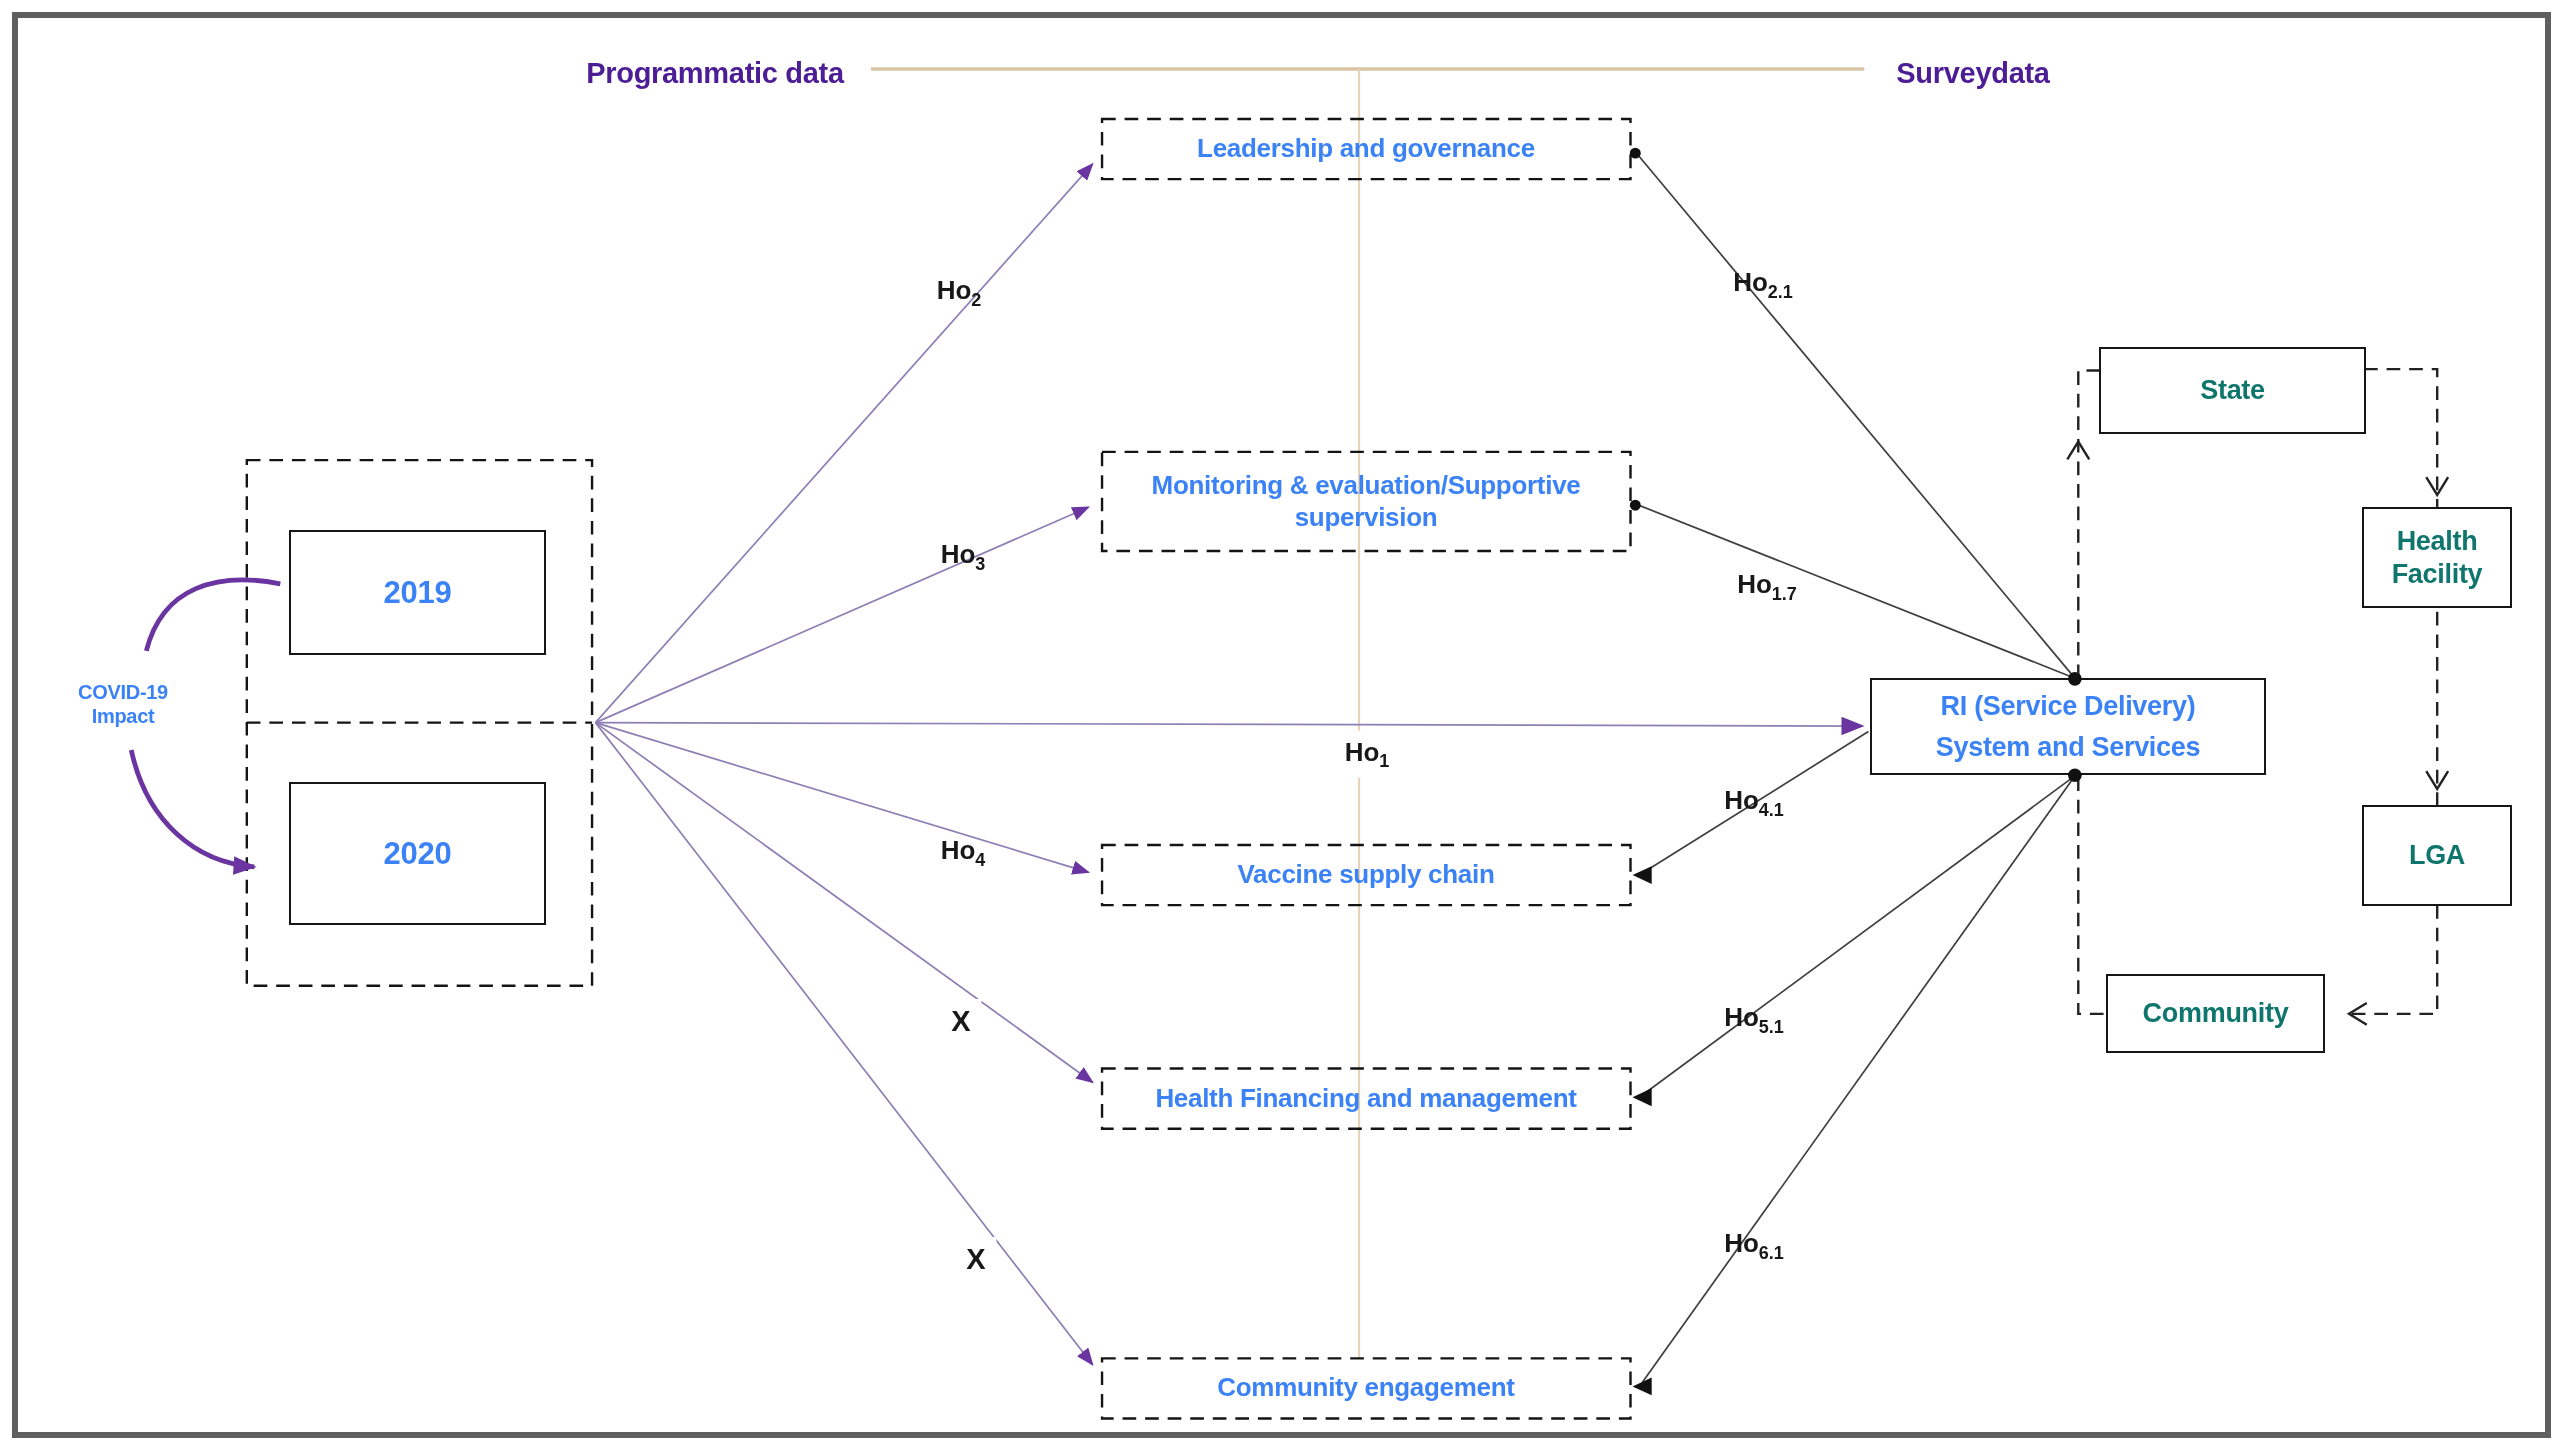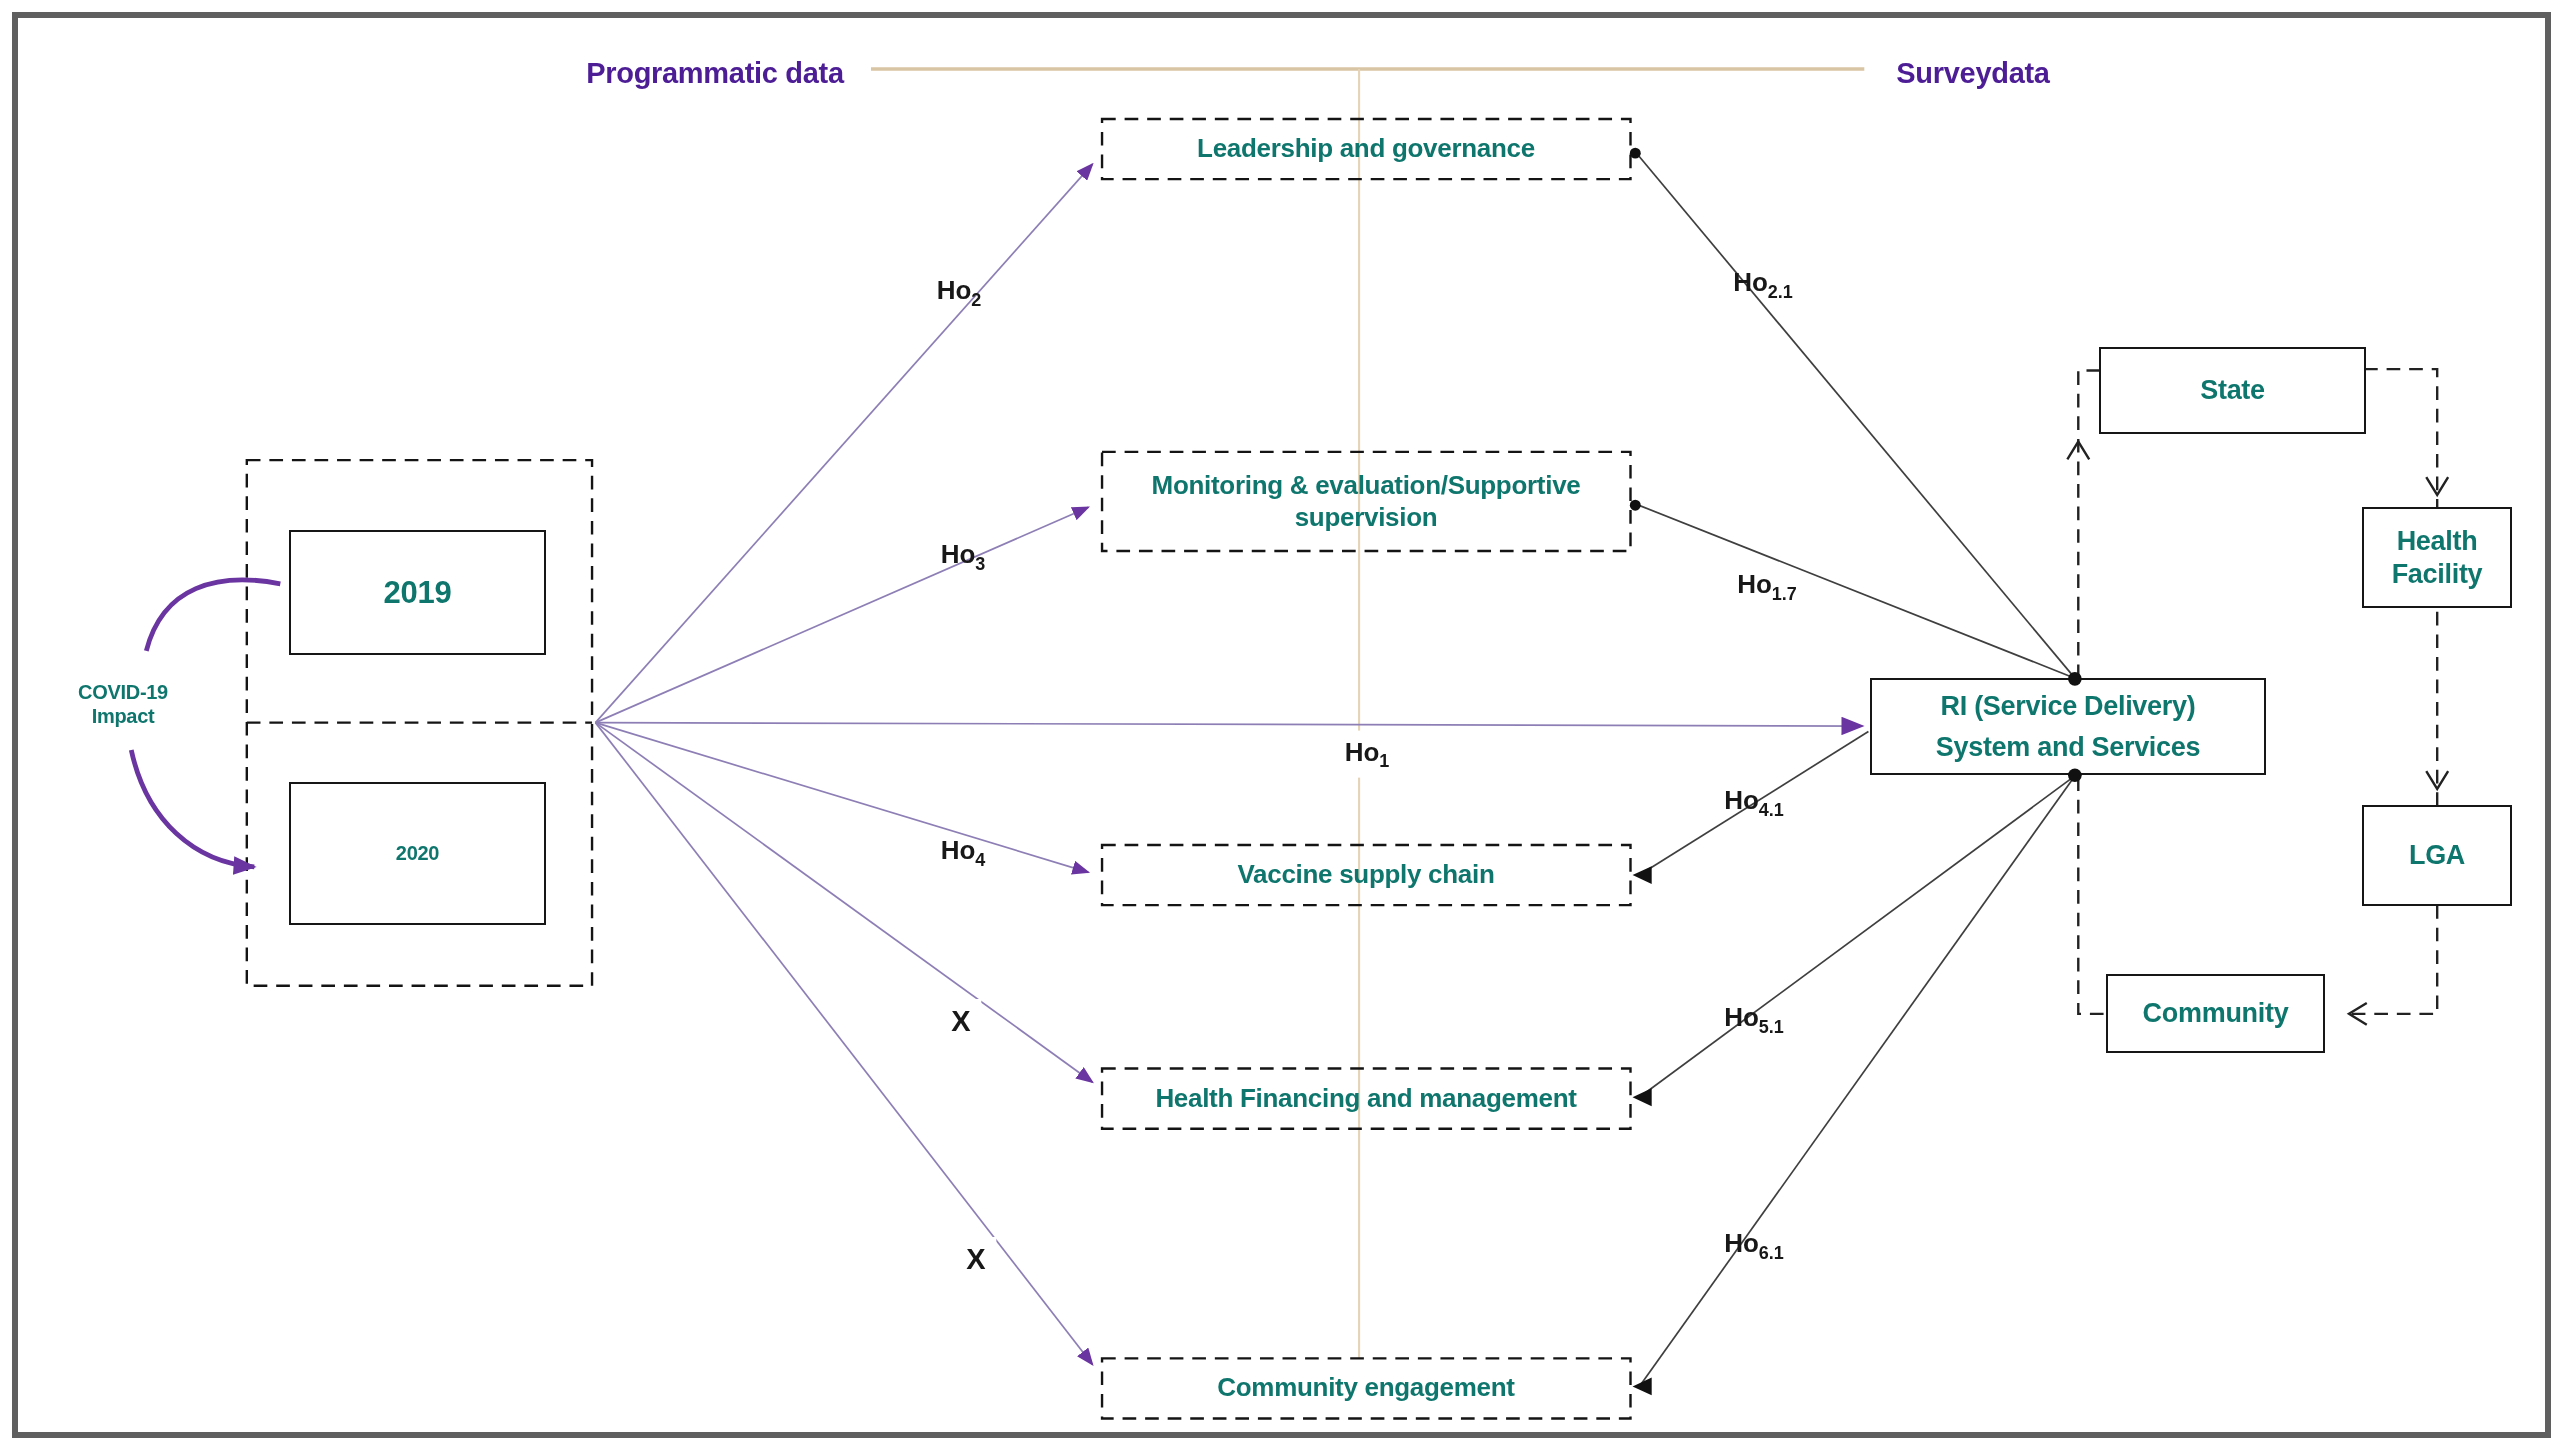--- a/index.html
+++ b/index.html
@@ -3,21 +3,21 @@
 <meta charset="utf-8">
 <style>
   html,body{margin:0;padding:0;background:#ffffff;}
   body{font-family:"Liberation Sans", sans-serif;}
   #canvas{position:relative;width:2563px;height:1450px;background:#ffffff;overflow:hidden;}
   .frame{position:absolute;left:12.3px;top:12.3px;right:12.3px;bottom:12.3px;border:6.2px solid #5f5f5f;}
   svg{position:absolute;left:0;top:0;}
   #lines{z-index:1;}
   #overlay{z-index:3;pointer-events:none;}
   .box{position:absolute;display:flex;flex-direction:column;align-items:center;justify-content:center;
-       text-align:center;font-weight:bold;color:#0f766e;z-index:2;line-height:1.22;letter-spacing:-0.3px;}
+       text-align:center;font-weight:bold;color:#3b82f6;z-index:2;line-height:1.22;letter-spacing:-0.3px;}
   .solid{border:2.1px solid #161616;background:#ffffff;}
   .dashedtxt{background:transparent;}
   .blue{color:#0f766e;font-weight:bold;}
   .lbl{position:absolute;transform:translate(-50%,-50%);font-weight:bold;font-size:26px;color:#181818;
        white-space:nowrap;z-index:2;}
   .lbl .sub{font-size:18px;vertical-align:-6.8px;}
   .gap{background:#ffffff;padding:5.5px 11px;margin-top:28px;}
   .toplbl{position:absolute;transform:translate(-50%,-50%);font-weight:bold;font-size:29px;color:#4c1d95;
           white-space:nowrap;z-index:2;letter-spacing:-0.3px;}
 </style>
@@ -91,21 +91,21 @@
   <div class="toplbl" style="left:1973px;top:73px;">Surveydata</div>
 
   <div class="box dashedtxt" style="left:20.5px;top:656px;width:205px;height:96px;font-size:20px;">
     <span>COVID-19</span>
     <span>Impact</span>
   </div>
 
   <div class="box solid" style="left:289px;top:530px;width:253px;height:121px;font-size:31px;">
     <span>2019</span>
   </div>
-  <div class="box solid" style="left:289px;top:782px;width:253px;height:139px;font-size:20px;">
+  <div class="box solid" style="left:289px;top:782px;width:253px;height:139px;font-size:31px;">
     <span>2020</span>
   </div>
 
   <div class="box dashedtxt" style="left:1102px;top:119px;width:528px;height:60px;font-size:26px;">
     <span>Leadership and governance</span>
   </div>
   <div class="box dashedtxt" style="left:1102px;top:452px;width:528px;height:99px;font-size:26px;">
     <span>Monitoring &amp; evaluation/Supportive</span>
     <span>supervision</span>
   </div>

